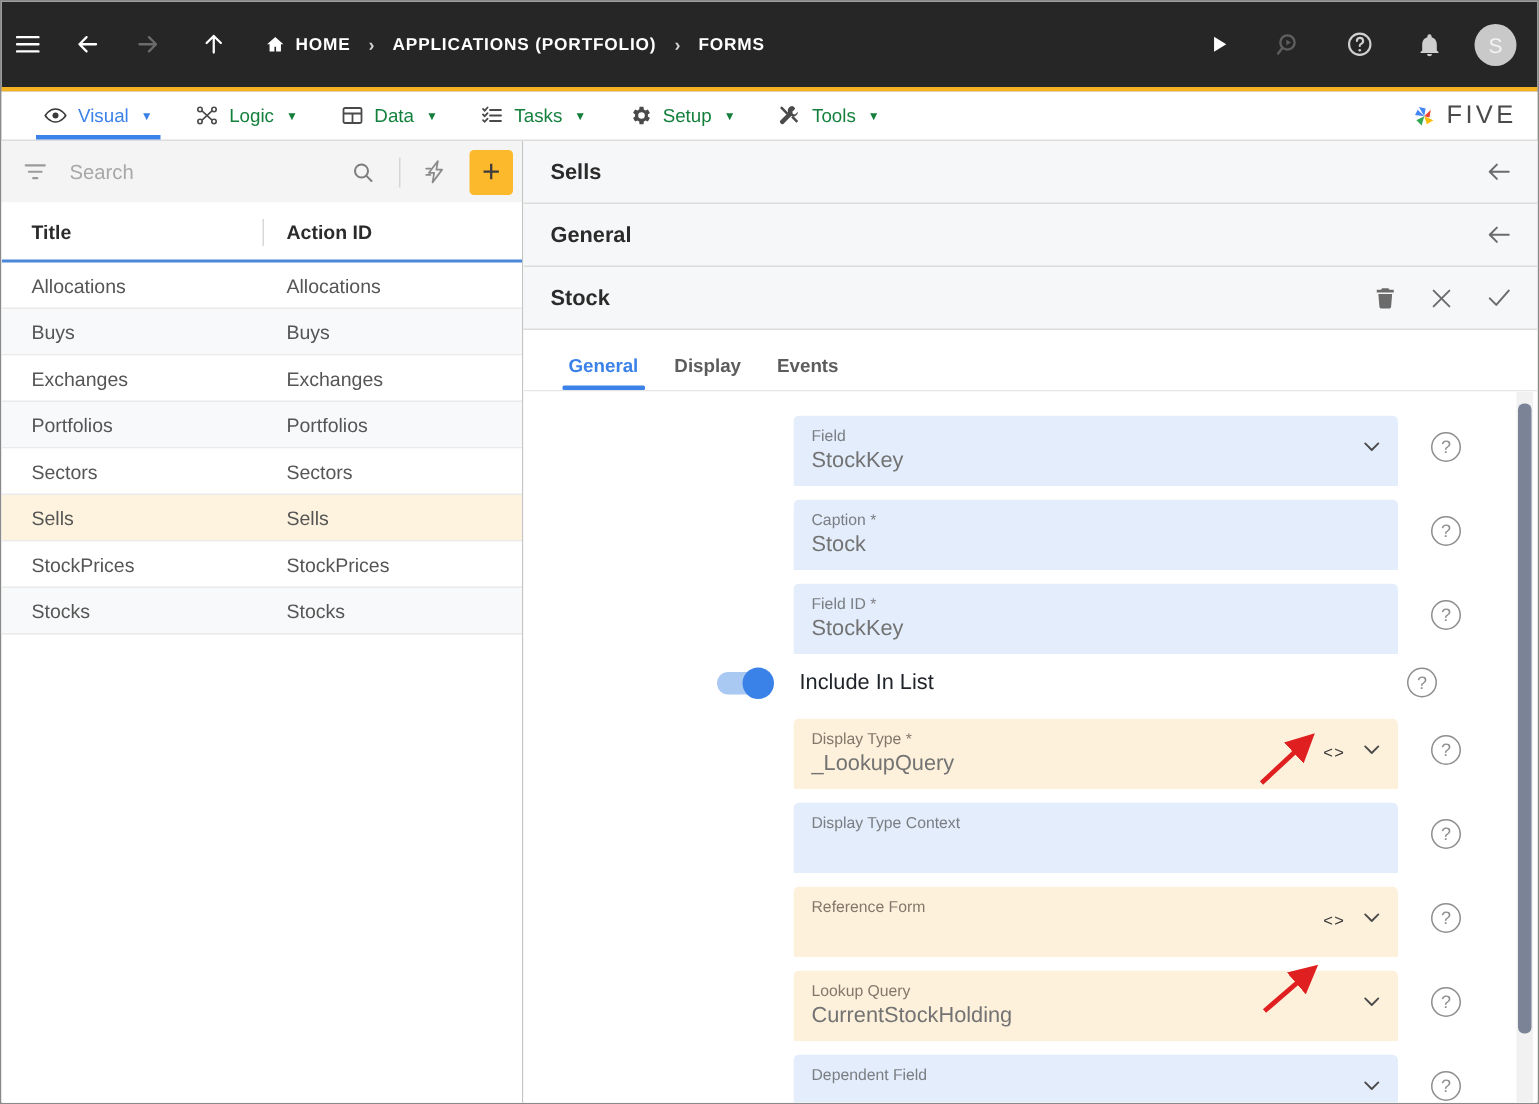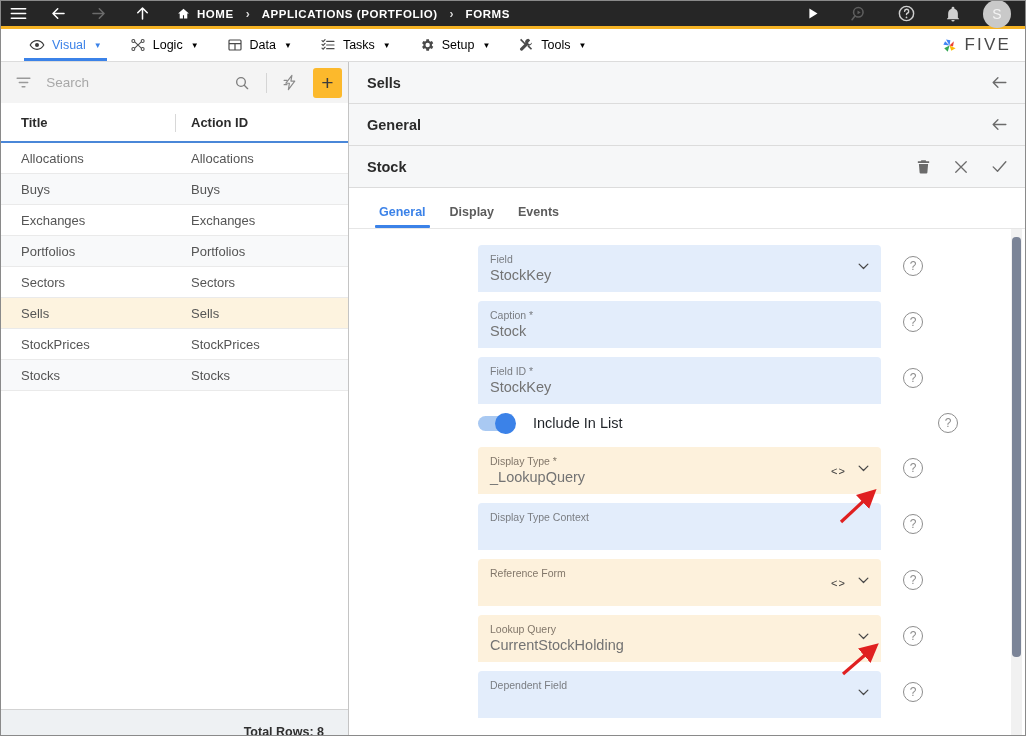--- a/index.html
+++ b/index.html
@@ -6,21 +6,21 @@
   html, body {
     width: 1026px; height: 736px;
     font-family: "Liberation Sans", sans-serif;
     background: #ffffff;
     overflow: hidden;
   }
   body { border: 1px solid #8a8a8a; width: 1026px; height: 736px; position: relative; }
 
   
   .topbar {
-    height: 28px; background: #262626;
+    height: 60px; background: #262626;
     display: flex; align-items: center;
     border-bottom: 3px solid #f5b324;
     position: relative;
   }
   .tb-icon {
     width: 34px; height: 34px; display: flex; align-items: center; justify-content: center;
     color: #ffffff; flex: none;
   }
   .tb-icon svg { display: block; }
   .tb-icon.disabled { color: #6b6b6b; }
@@ -37,21 +37,21 @@
     color: #f3f3f3; font-size: 14px; display: flex; align-items: center; justify-content: center;
   }
 
   
   .menubar {
     height: 33px; background: #ffffff; display: flex; align-items: stretch;
     border-bottom: 1px solid #dcdcdc; position: relative; padding-left: 14px;
   }
   .menu-item {
     display: flex; align-items: center; gap: 7px; padding: 0 14px;
-    font-size: 12.5px; color: #000000; position: relative; cursor: default;
+    font-size: 12.5px; color: #15803d; position: relative; cursor: default;
   }
   .menu-item .mi-label { line-height: 1; }
   .menu-item .caret { font-size: 8px; margin-left: 1px; }
   .menu-item.active { color: #3b82e8; }
   .menu-item.active .underline {
     position: absolute; left: 9px; right: 9px; bottom: 0; height: 3px; background: #3b82e8;
   }
   .menu-icon { display: flex; align-items: center; color: #4a4a4a; }
   .menu-item.active .menu-icon { color: #3a3a3a; }
   .brand {
@@ -138,21 +138,21 @@
   }
   .tab.active { color: #3b82e8; }
   .tab.active::after {
     content: ""; position: absolute; left: 8px; right: 8px; bottom: 0;
     height: 3px; background: #3b82e8; border-radius: 1px;
   }
 
   .form-scroll { flex: 1; overflow: hidden; position: relative; background: #ffffff; }
   .form-inner { padding: 16px 0 0 0; }
 
-  .frow { display: flex; align-items: flex-start; margin-bottom: 9px; }
+  .frow { display: flex; align-items: flex-start; margin-bottom: 9px; justify-content: center; }
   .frow .spacer { width: 129px; flex: none; }
   .field {
     width: 403px; flex: none; border-radius: 4px 4px 0 0;
     position: relative; padding: 8px 12px 7px 12px; min-height: 43px;
     border-bottom: 1px solid transparent;
   }
   .field.blue { background: #e3edfb; }
   .field.cream { background: #fdf1dc; }
   .field-label { font-size: 10.5px; color: #7a7d82; line-height: 12px; margin-bottom: 2px; }
   .field.cream .field-label { color: #82776a; }

